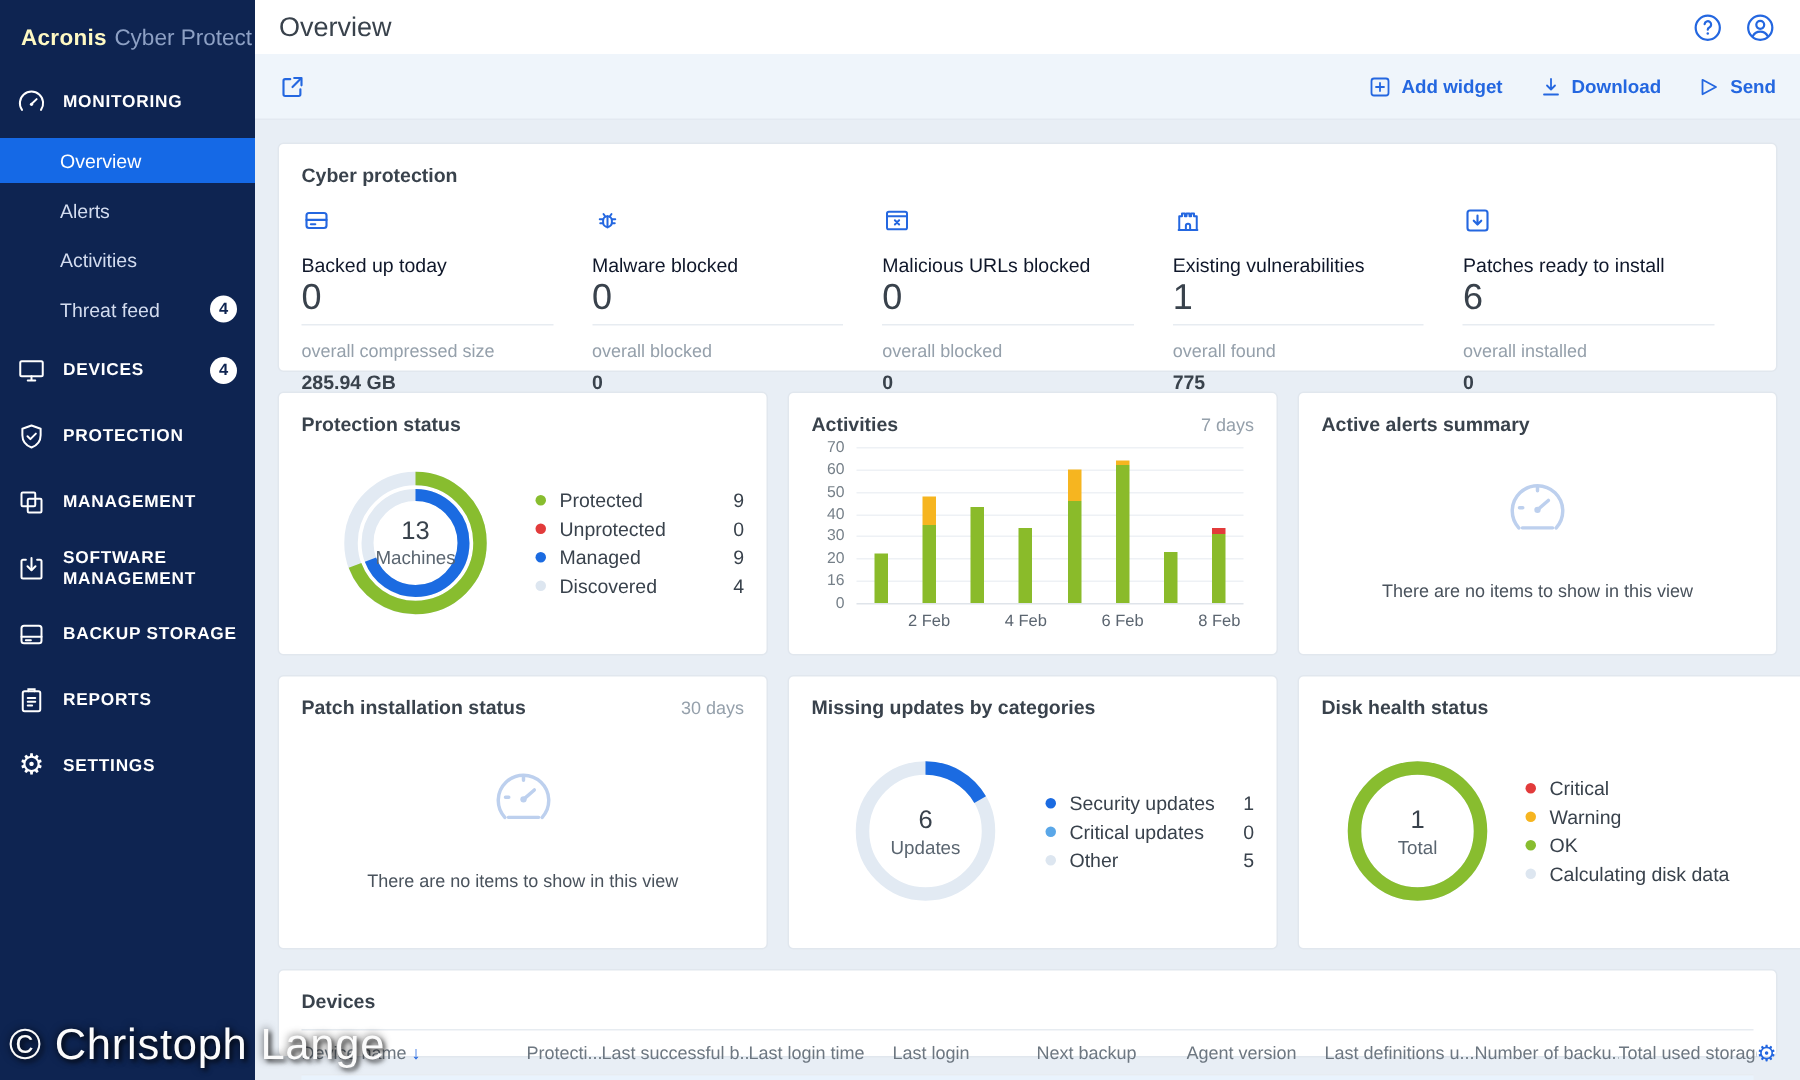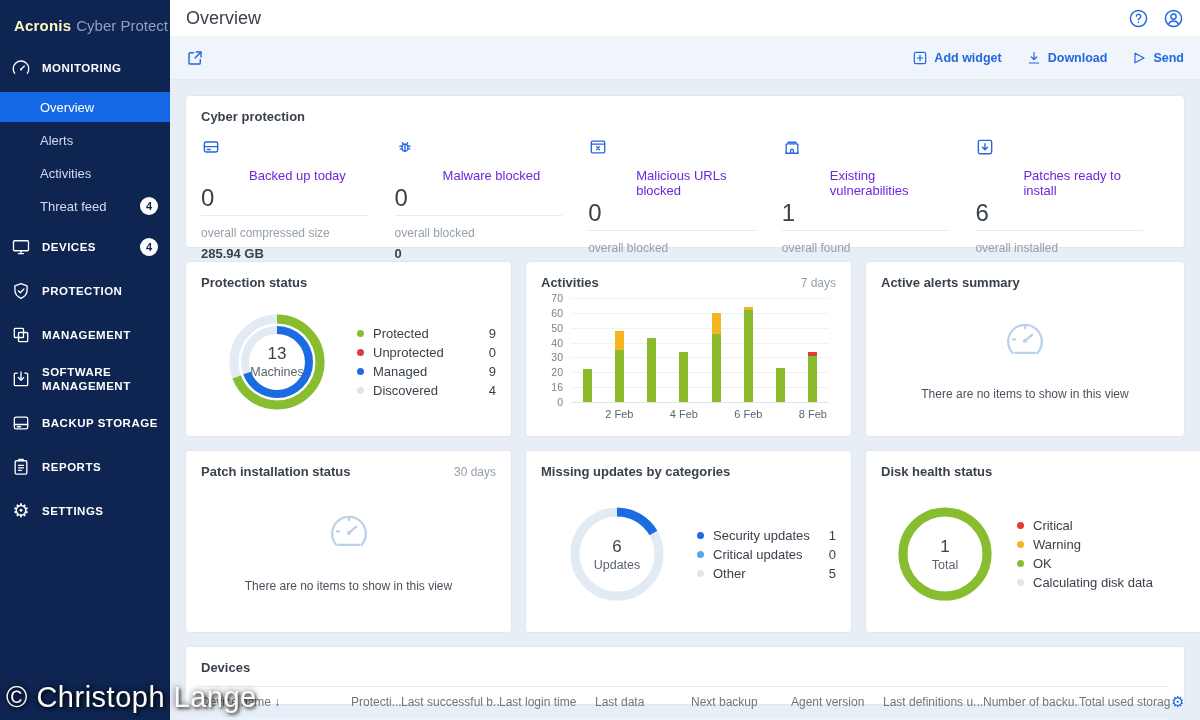--- a/index.html
+++ b/index.html
@@ -34,21 +34,21 @@
   .content { flex:1; background:#e8eef5; padding:15px; display:flex; flex-direction:column; gap:13px; overflow:hidden; }
   .card { background:#fff; border:1px solid #e1e7ee; border-radius:4px; padding:13px 15px; display:flex; flex-direction:column; }
   .card-head { display:flex; align-items:baseline; justify-content:space-between; }
   .card-title { font-size:13px; font-weight:700; color:#39424c; }
   .period { font-size:12px; color:#95a0ab; font-weight:400; }
 
   
   .cyber { height:153px; flex:none; }
   .stats { display:flex; margin-top:13px; }
   .stat { flex:1; padding-right:26px; }
-  .stat-label { font-size:13px; color:#6d28d9; margin-top:7px;margin-left:48px; }
+  .stat-label { font-size:13px; color:#0f172a; margin-top:7px; }
   .stat-value { font-size:24px; color:#39424c; margin-top:1px; }
   .stat-div { border-bottom:1px solid #e7ecf1; margin-top:3px; }
   .stat-sublabel { font-size:12px; color:#95a0ab; margin-top:10px; }
   .stat-subvalue { font-size:13px; font-weight:700; color:#39424c; margin-top:6px; }
 
   
   .grid { display:grid; grid-template-columns:327px 327px 1fr; gap:13px; flex:none; }
   .row2 .card { height:176px; }
   .row3 .card { height:183px; }
 
@@ -509,21 +509,21 @@
       </div>
 
       <section class="card devices">
         <div class="card-title">Devices</div>
         <div id="devices-table">
             <div class="tr thead">
               <div class="th" style="width: 150px;">Device name<span class="sort"> ↓</span></div>
               <div class="th" style="width: 50px;">Protecti...</div>
               <div class="th" style="width: 98px;">Last successful b...</div>
               <div class="th" style="width: 96px;">Last login time</div>
-              <div class="th" style="width: 96px;">Last data</div>
+              <div class="th" style="width: 96px;">Last login</div>
               <div class="th" style="width: 100px;">Next backup</div>
               <div class="th" style="width: 92px;">Agent version</div>
               <div class="th" style="width: 100px;">Last definitions u...</div>
               <div class="th" style="width: 96px;">Number of backu...</div>
               <div class="th" style="width: 92px;">Total used storage</div>
               <div class="th gearth"><span>⚙</span></div>
             </div>
             <div class="tr trow"></div>
           </div>
       </section>

